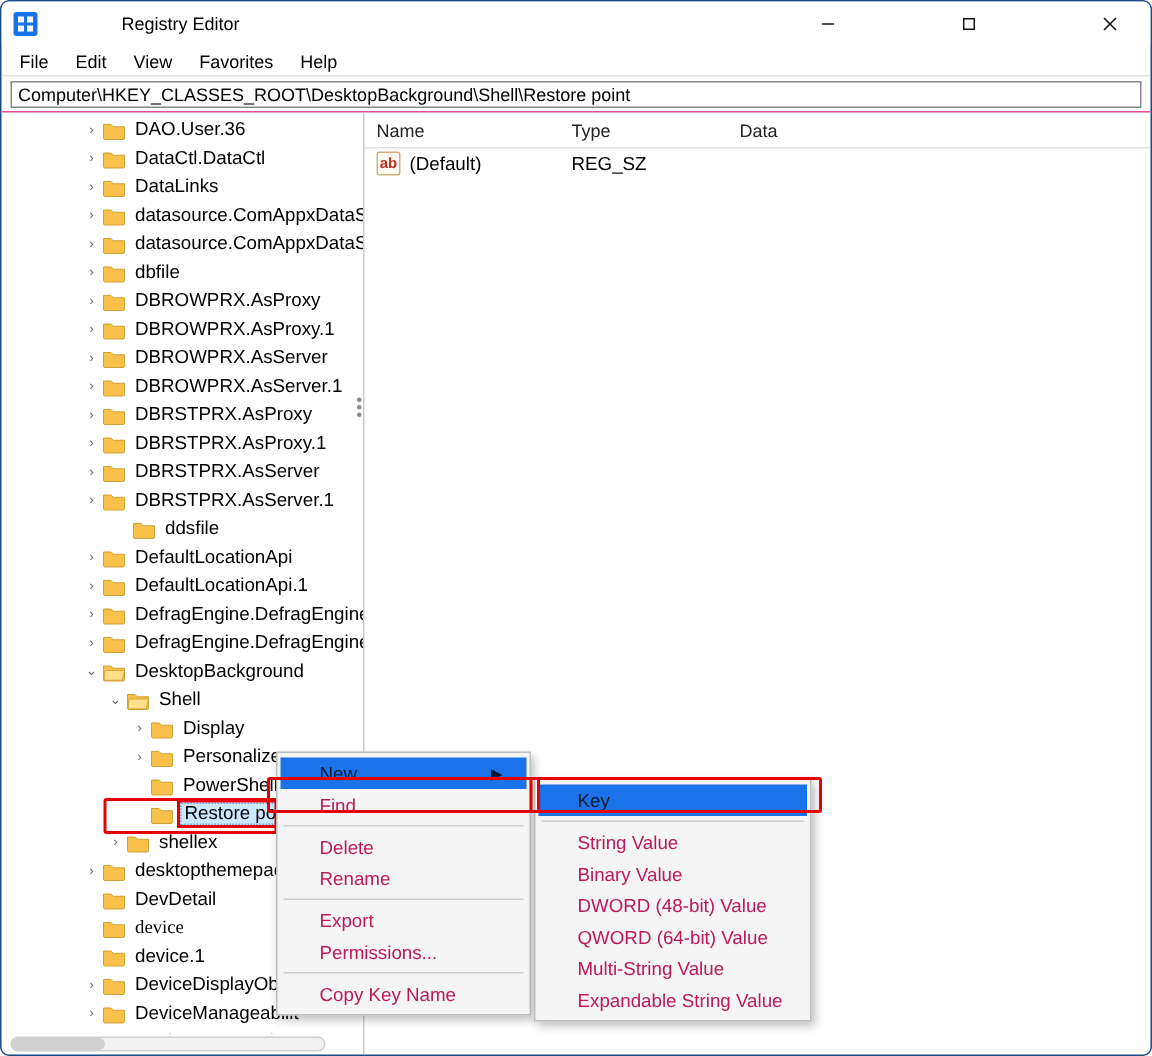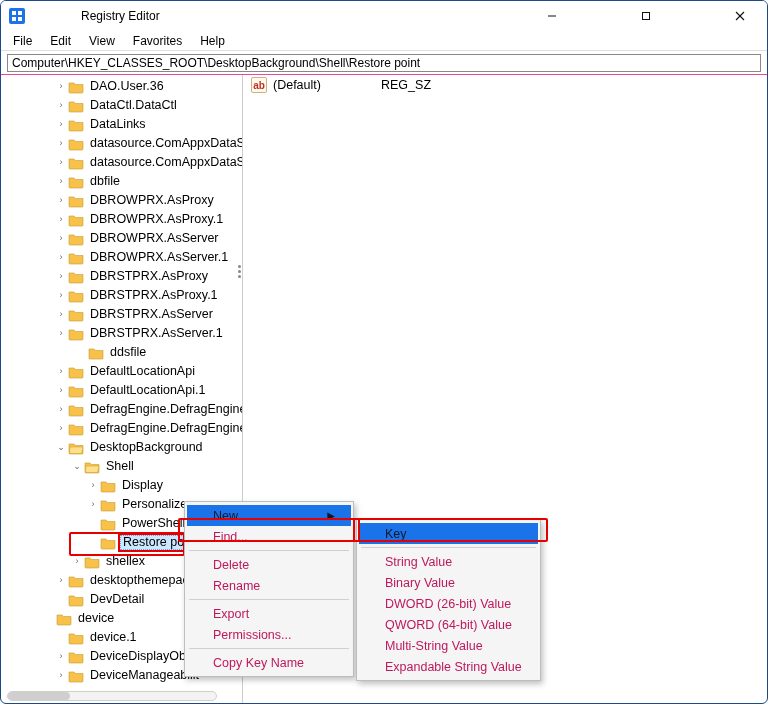--- a/index.html
+++ b/index.html
@@ -556,21 +556,21 @@
           <div class="tree-row" style="padding-left: 54px; --indent: 54px;">
             <span class="expander"></span>
             <span class="folder-icon">
               <svg viewBox="0 0 16 14">
                 <path d="M1 3 h5 l1.5 1.5 H15 V12 a1 1 0 0 1 -1 1 H2 a1 1 0 0 1 -1 -1 Z" fill="#F7C14A" stroke="#C89A2B" stroke-width="0.6"></path>
                 <path d="M1 3 h5 l1.5 1.5 H15" fill="none"></path>
               </svg>
             </span>
             <span class="label-text">DevDetail</span>
           </div>
-          <div class="tree-row" style="padding-left: 42px; --indent: 54px;">
+          <div class="tree-row" style="padding-left: 54px; font-family: Liberation Serif, serif; --indent: 54px;">
             <span class="expander"></span>
             <span class="folder-icon">
               <svg viewBox="0 0 16 14">
                 <path d="M1 3 h5 l1.5 1.5 H15 V12 a1 1 0 0 1 -1 1 H2 a1 1 0 0 1 -1 -1 Z" fill="#F7C14A" stroke="#C89A2B" stroke-width="0.6"></path>
                 <path d="M1 3 h5 l1.5 1.5 H15" fill="none"></path>
               </svg>
             </span>
             <span class="label-text">device</span>
           </div>
           <div class="tree-row" style="padding-left: 54px; --indent: 54px;">
@@ -619,20 +619,25 @@
       <div class="scroll-thumb"></div>
     </div>
   </div>
   <div class="gripper">
       <div></div>
       <div></div>
       <div></div>
     </div>
 
   <div class="listpanel">
+    <div class="lv-header">
+      <div class="lv-col name">Name</div>
+      <div class="lv-col type">Type</div>
+      <div class="lv-col data">Data</div>
+    </div>
     <div id="lv-body">
         <div class="lv-row">
           <div class="lv-col name">
             <span class="ab-icon-wrap">
               <span class="ab-icon"></span>
             </span>
             <span>(Default)</span>
           </div>
           <div class="lv-col type">REG_SZ</div>
         </div>
@@ -672,21 +677,21 @@
         <span>Key</span>
       </div>
       <div class="cm-sep"></div>
       <div class="cm-item">
         <span>String Value</span>
       </div>
       <div class="cm-item">
         <span>Binary Value</span>
       </div>
       <div class="cm-item">
-        <span>DWORD (26-bit) Value</span>
+        <span>DWORD (48-bit) Value</span>
       </div>
       <div class="cm-item">
         <span>QWORD (64-bit) Value</span>
       </div>
       <div class="cm-item">
         <span>Multi-String Value</span>
       </div>
       <div class="cm-item">
         <span>Expandable String Value</span>
       </div>

